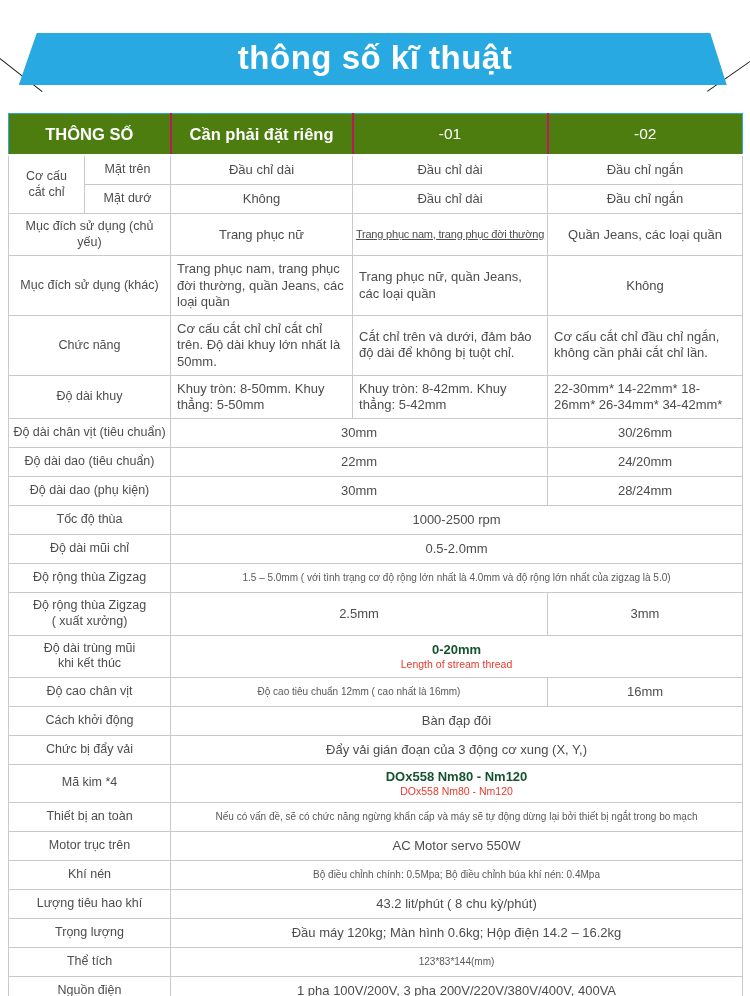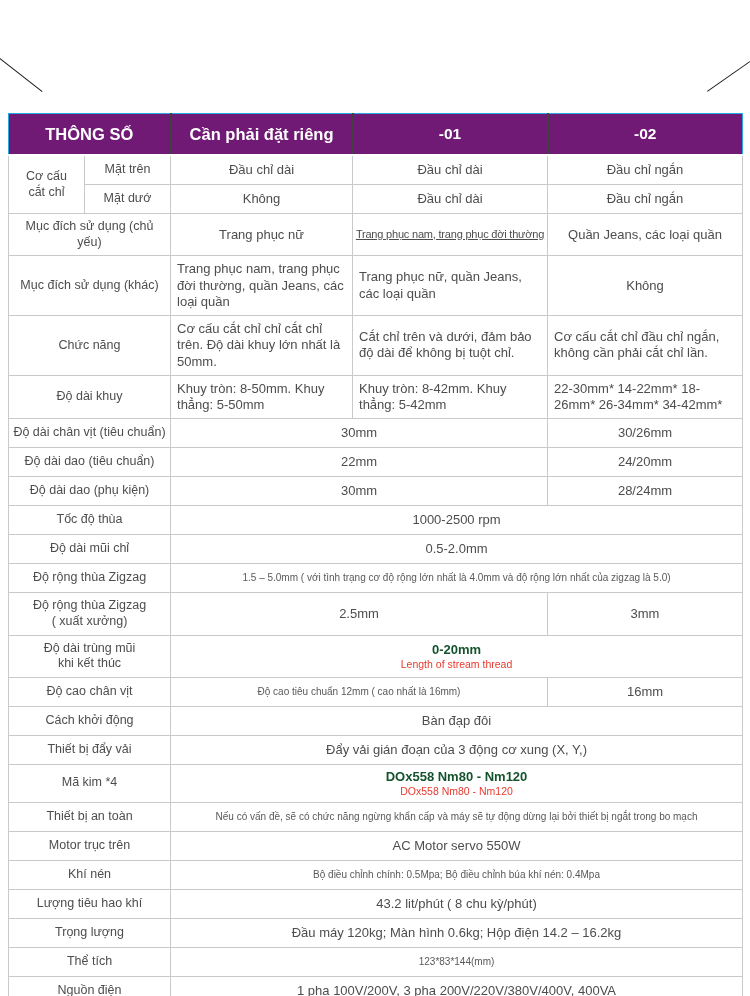--- a/index.html
+++ b/index.html
@@ -12,40 +12,43 @@
     clip-path:polygon(4.9% 0,94.7% 0,96.9% 100%,2.5% 100%);
     display:flex;align-items:center;justify-content:center;}
   .banner-title{color:#fff;font-size:33px;font-weight:bold;letter-spacing:.5px;line-height:1;padding-bottom:4px;}
   .fold{position:absolute;height:0;border-top:1.6px solid #1a1a1a;transform-origin:left top;}
   .fold-left{left:0;top:58px;width:54px;transform:rotate(38deg);}
   .fold-right{left:707px;top:91px;width:52px;transform:rotate(-35deg);}
 
   
   table.spec{position:absolute;left:8px;top:113px;width:734px;border-collapse:collapse;table-layout:fixed;}
   .spec th,.spec td{border:1px solid #c9c9c9;color:#4d4d4d;font-size:13px;text-align:center;vertical-align:middle;padding:5px 6px;line-height:1.25;word-wrap:break-word;}
-  .spec thead th{background:#701a75;color:#fff;font-size:16.5px;font-weight:bold;height:30px;border:1px solid #29a9e1;border-bottom:2px solid #fff;}
-  .spec thead th + th{border-left:2px solid #404040;}
-  .spec thead th.hnum{font-size:15.5px;font-weight:bold;}
+  .spec thead th{background:#4d7c0f;color:#fff;font-size:16.5px;font-weight:bold;height:30px;border:1px solid #29a9e1;border-bottom:2px solid #fff;}
+  .spec thead th + th{border-left:2px solid #be185d;}
+  .spec thead th.hnum{font-size:15.5px;font-weight:normal;}
   td.lbl{font-size:12.5px;padding:5px 3px;}
   td.prelbl{white-space:pre-line;}
   td.left{text-align:left;}
   td.small{font-size:10px;color:#595959;text-align:center;}
   td.condensed{font-size:11px;letter-spacing:-.2px;padding:5px 2px;text-decoration:underline;}
   .red1{display:block;color:#14532d;font-weight:bold;font-size:13px;line-height:1.15;}
   .red2{display:block;color:#e8392e;font-weight:normal;font-size:10.5px;line-height:1.15;}
   tr.h40 td{height:30px;}
   tr.h47 td{height:36px;}
   tr.h30 td{height:18px;}
 </style>
 </head>
 <body>
 
 <div class="banner-wrap">
   <div class="fold fold-left"></div>
   <div class="fold fold-right"></div>
+  <div class="banner">
+    <span class="banner-title">thông số kĩ thuật</span>
+  </div>
 </div>
 
 <table class="spec">
   <colgroup>
       <col style="width:76px">
       <col style="width:86px">
       <col style="width:182px">
       <col style="width:195px">
       <col style="width:195px">
     </colgroup>
@@ -141,21 +144,21 @@
     <tr class="h30">
       <td class="lbl" colspan="2">Độ cao chân vịt</td>
       <td colspan="2" class="small">Độ cao tiêu chuẩn 12mm ( cao nhất là 16mm)</td>
       <td>16mm</td>
     </tr>
     <tr class="h30">
       <td class="lbl" colspan="2">Cách khởi động</td>
       <td colspan="3">Bàn đạp đôi</td>
     </tr>
     <tr class="h30">
-      <td class="lbl" colspan="2">Thiết bị đẩy vải</td>
+      <td class="lbl" colspan="2">Chức bị đẩy vải</td>
       <td colspan="3">Đẩy vải gián đoạn của 3 động cơ xung (X, Y,)</td>
     </tr>
     <tr class="h30">
       <td class="lbl" colspan="2">Mã kim *4</td>
       <td colspan="3">
         <span class="red1">DOx558 Nm80 - Nm120</span>
         <span class="red2">DOx558 Nm80 - Nm120</span>
       </td>
     </tr>
     <tr class="h30">

